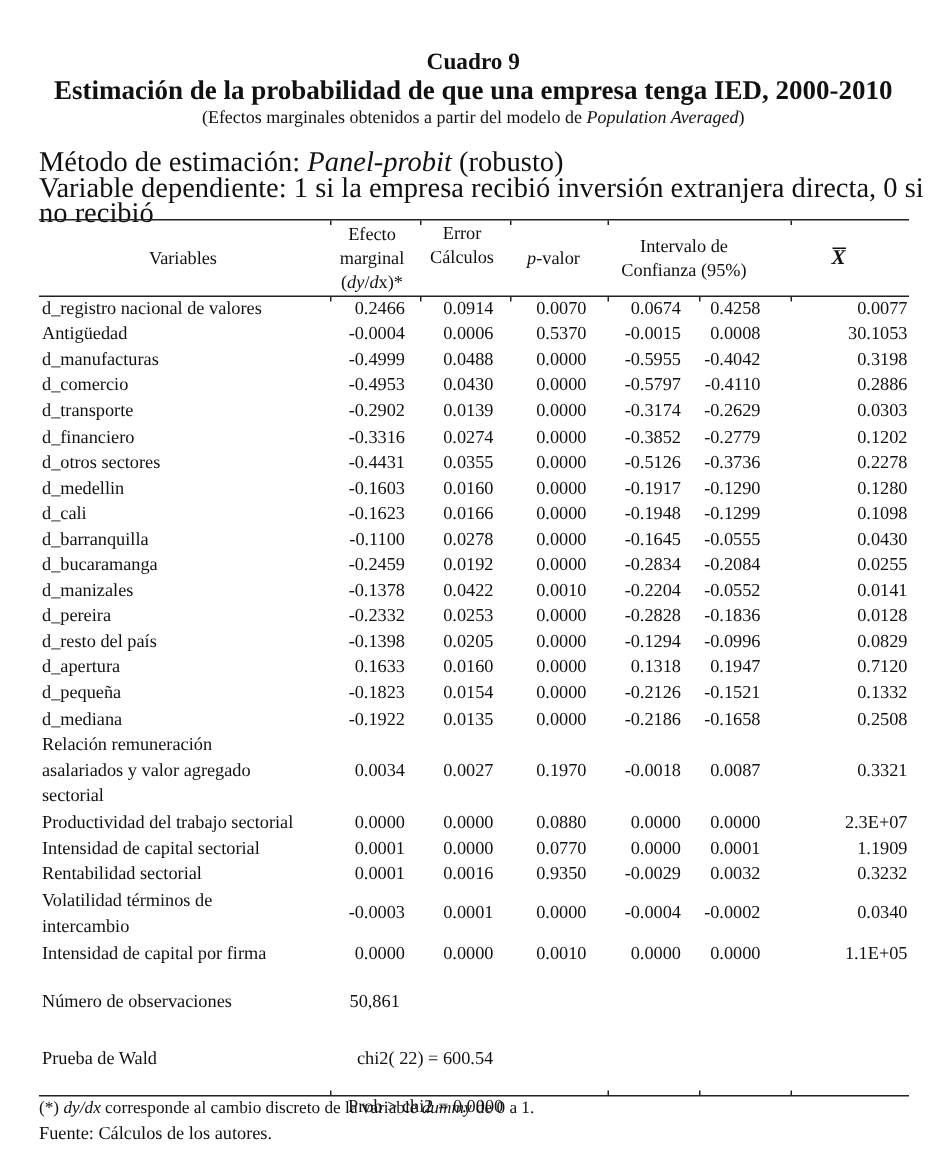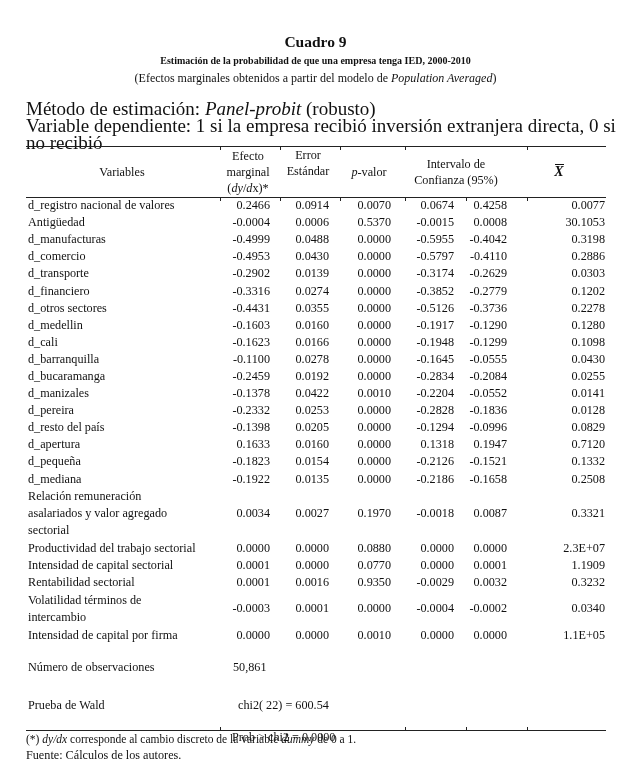--- a/index.html
+++ b/index.html
@@ -3,21 +3,21 @@
 <meta charset="utf-8">
 <style>
   html, body { margin: 0; padding: 0; background: #ffffff; }
   body {
     width: 631px; height: 781px; position: relative; overflow: hidden;
     font-family: "Liberation Serif", "DejaVu Serif", serif;
     color: #111111;
   }
   .title-block { position: absolute; left: 0; top: 33px; width: 631px; text-align: center; }
   .title1 { font-weight: bold; font-size: 15.5px; line-height: 18px; }
-  .title2 { font-weight: bold; font-size: 10px; line-height: 19px; }
+  .title2 { font-weight: bold; font-size: 18px; line-height: 19px; }
   .subtitle { font-size: 12px; line-height: 17px; }
   .meta { position: absolute; left: 26px; top: 100px; font-size: 19px; line-height: 17px; }
   .rule { position: absolute; left: 26px; width: 580px; height: 1px; background: #222; }
   .tick { position: absolute; width: 1px; height: 3px; background: #222; }
 
   table.reg {
     position: absolute; left: 26px; top: 147px; width: 580px;
     border-collapse: collapse; font-size: 12.2px; table-layout: fixed;
   }
   table.reg th { font-weight: normal; text-align: center; vertical-align: middle; line-height: 16px; padding: 0; }
@@ -83,21 +83,21 @@
   <thead>
     <tr>
       <th>Variables</th>
       <th>
         <div>Efecto</div>
         <div>marginal</div>
         <div><span>(</span><i>dy</i><span>/</span><i>d</i><span>x)*</span></div>
       </th>
       <th style="vertical-align:top;padding-top:0;">
         <div>Error</div>
-        <div>Estándar</div>
+        <div>Cálculos</div>
       </th>
       <th><i>p</i><span>-valor</span></th>
       <th colspan="2">
         <div>Intervalo de</div>
         <div>Confianza (95%)</div>
       </th>
       <th><span class="xbar">X</span></th>
     </tr>
   </thead>
   <tbody id="rows-body">

